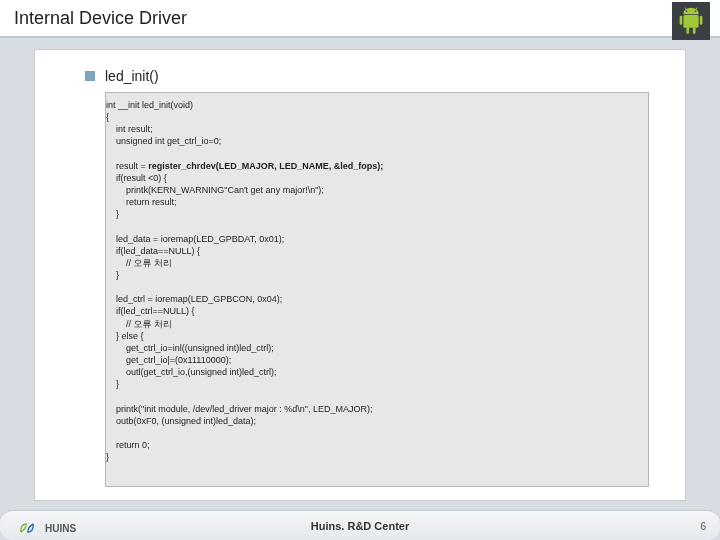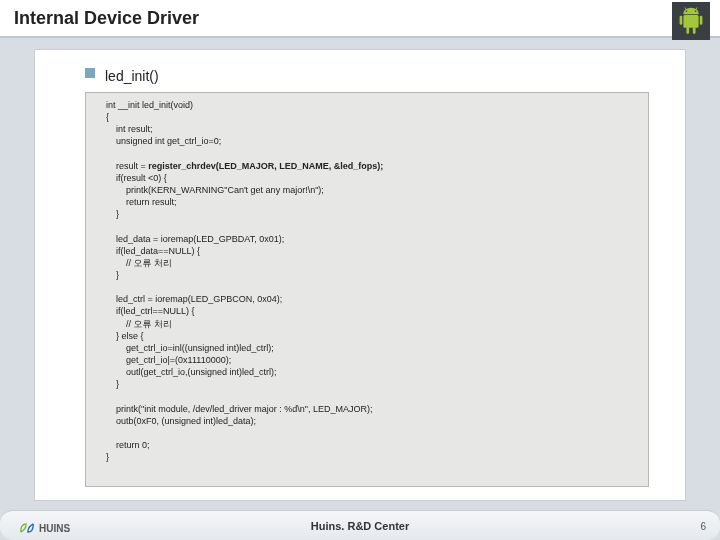--- a/index.html
+++ b/index.html
@@ -15,21 +15,21 @@
     height: 38px;
     background: #ffffff;
     border-bottom: 2px solid #bfc5cc;
     display: flex;
     align-items: center;
     padding: 0 14px;
     position: relative;
   }
   .title {
     font-size: 18px;
-    font-weight: bold;
+    font-weight: normal;
     color: #222;
     font-family: "Arial Black", Arial, sans-serif;
   }
   .android {
     position: absolute;
     right: 10px;
     top: 2px;
     width: 38px;
     height: 38px;
   }
@@ -38,38 +38,40 @@
     left: 35px;
     right: 35px;
     top: 50px;
     bottom: 40px;
     background: #ffffff;
     box-shadow: 0 0 0 1px #ccc;
     padding: 18px 30px 10px 50px;
   }
   .bullet-row {
     display: flex;
+    align-items: center;
     gap: 10px;
     margin-bottom: 8px;
   }
   .bullet {
     width: 10px;
     height: 10px;
     background: #7aa6c2;
   }
   .func {
     font-size: 14px;
     color: #222;
     font-family: Arial, sans-serif;
   }
   .codebox {
+    margin-left: 20px;
     margin-right: 6px;
     background: #e7e7e5;
     border: 1px solid #b6b6b2;
-    padding: 6px 20px;
+    padding: 6px 0;
     font-family: Arial, sans-serif;
     font-size: 9px;
     line-height: 1.35;
     color: #222;
     white-space: pre;
     height: 395px;
     overflow: hidden;
   }
   .codebox b { font-weight: bold; }
   .footer {
@@ -89,21 +91,21 @@
     font-size: 11px;
     font-weight: bold;
     color: #333;
   }
   .logo {
     position: absolute;
     left: 18px;
     bottom: 5px;
     display: flex;
     align-items: center;
-    gap: 3px;
+    gap: 9px;
     font-size: 10px;
     font-weight: bold;
     color: #555;
   }
   .logo-mark {
     width: 18px;
     height: 14px;
     position: relative;
   }
   .pagenum {

